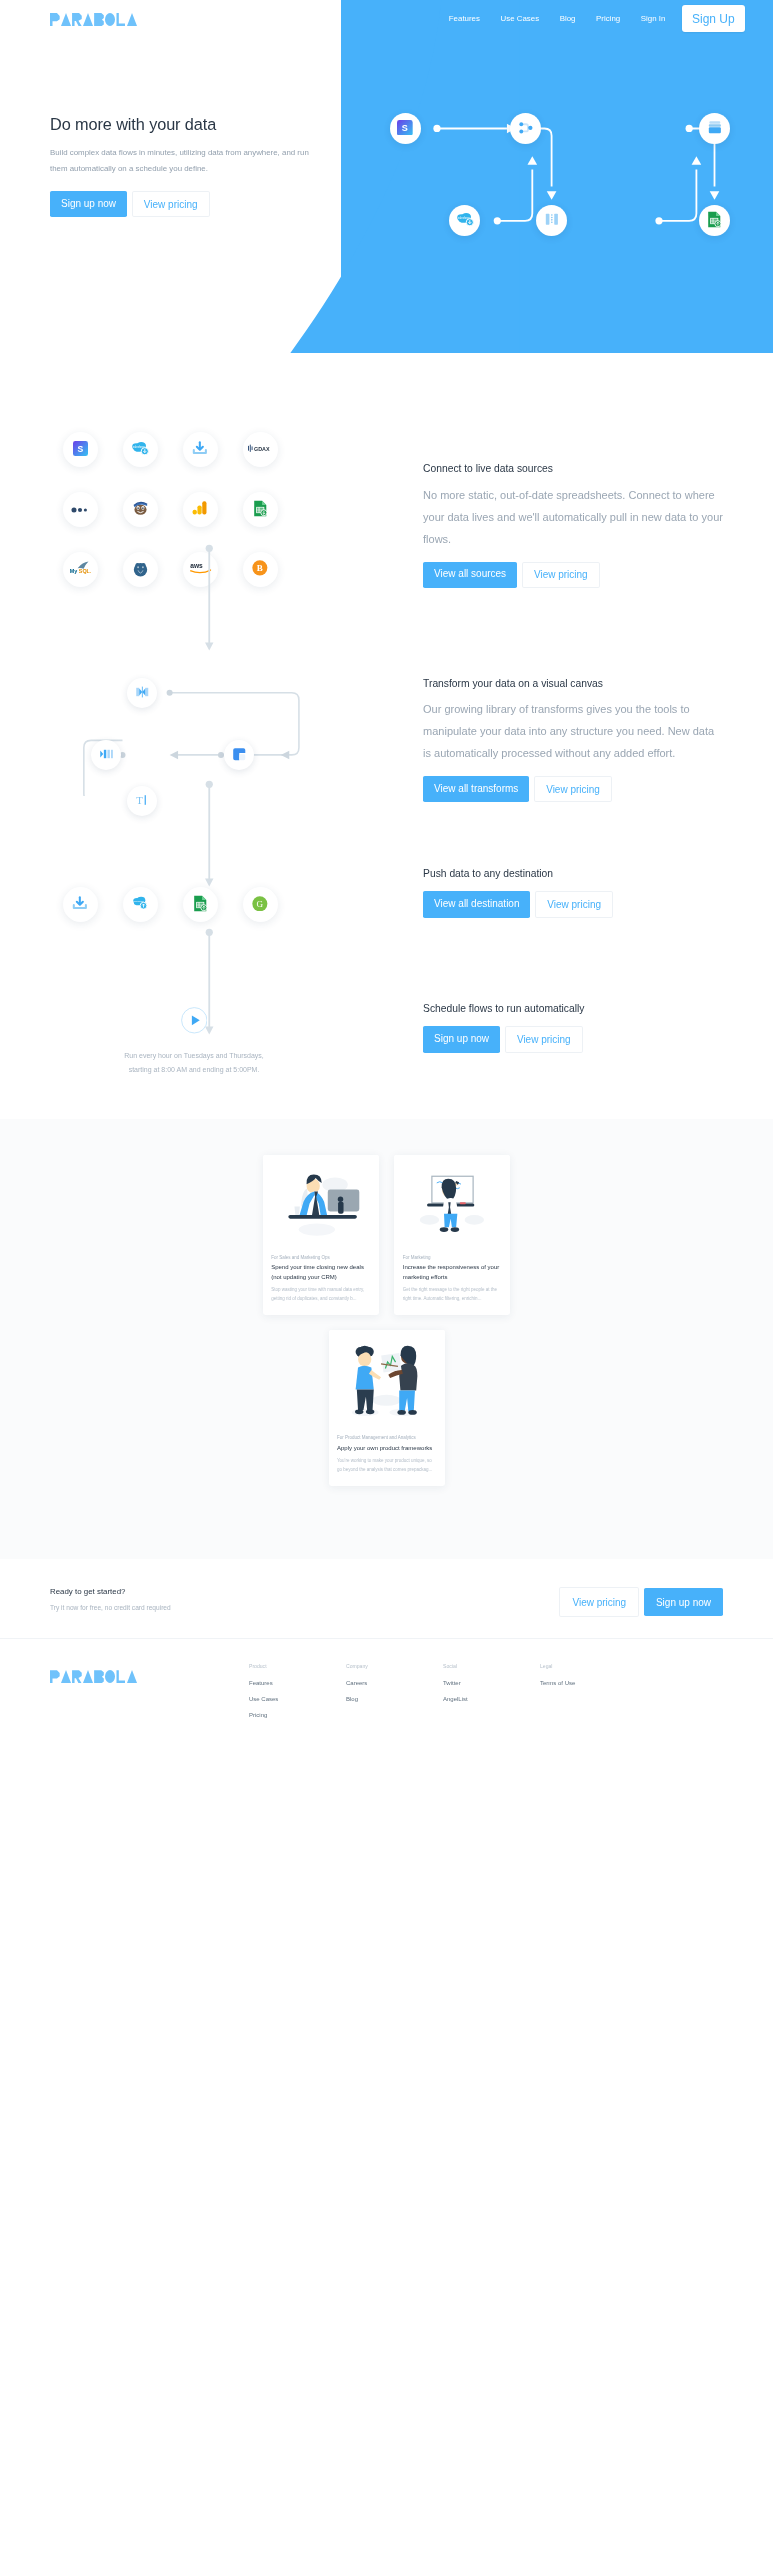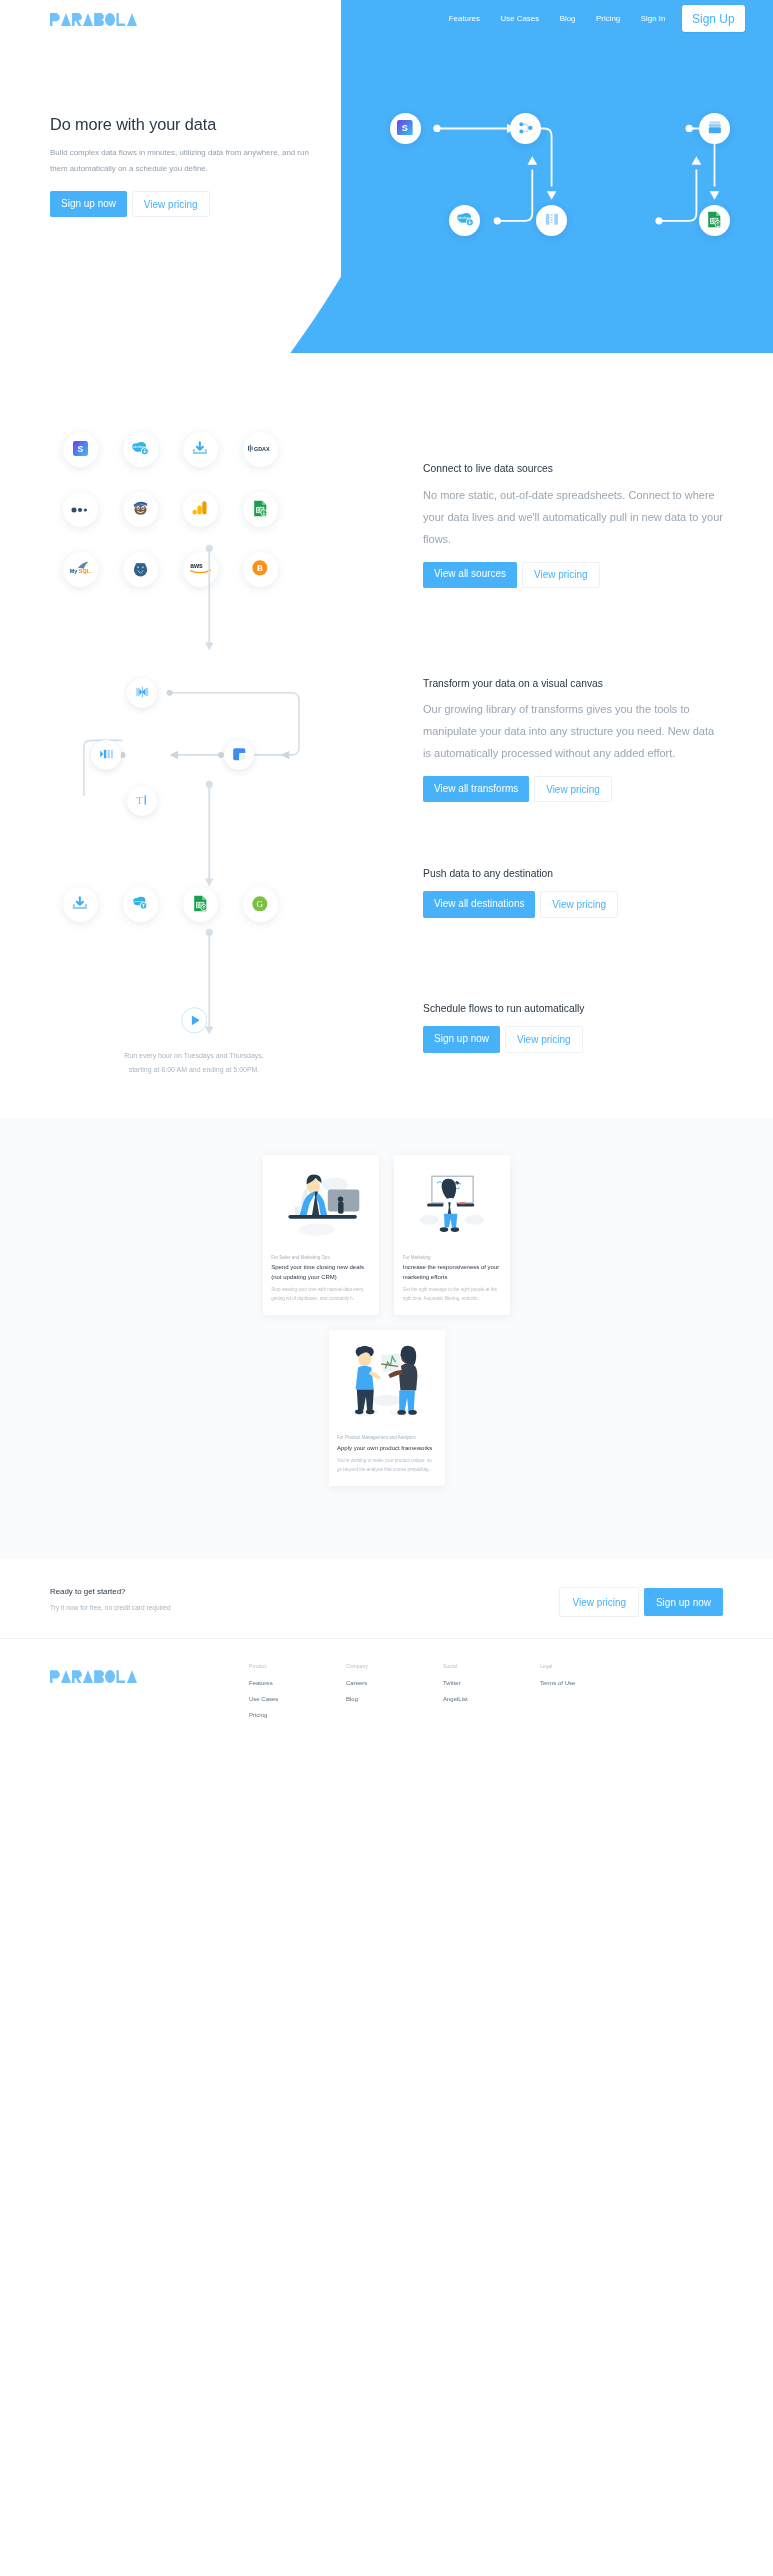--- a/index.html
+++ b/index.html
@@ -584,21 +584,21 @@
             <text x="13" y="19" font-size="15" fill="#fff" text-anchor="middle" font-family="Liberation Serif, serif">G</text>
                 </svg></span>
             </div>
           </div>
       </div>
     </div>
 
     <div class="feature-text" style="margin-left:85px;padding-top:0">
       <h2 class="feat-title">Push data to any destination</h2>
       <div class="feat-btns">
-        <a class="btn btn-primary" href="#">View all destinations</a>
+        <a class="btn btn-primary" href="#">View all destination</a>
         <a class="btn btn-ghost" href="#">View pricing</a>
       </div>
     </div>
   </div>
 
   <div class="connector" style="top:126px">
     <svg width="14.5" height="109" viewBox="0 0 24 180">
       <circle cx="12" cy="7" r="6" fill="#d6dfe6"></circle>
       <line x1="12" y1="7" x2="12" y2="166" stroke="#d6dfe6" stroke-width="3"></line>
       <polygon points="5,163 19,163 12,176" fill="#d6dfe6"></polygon>

